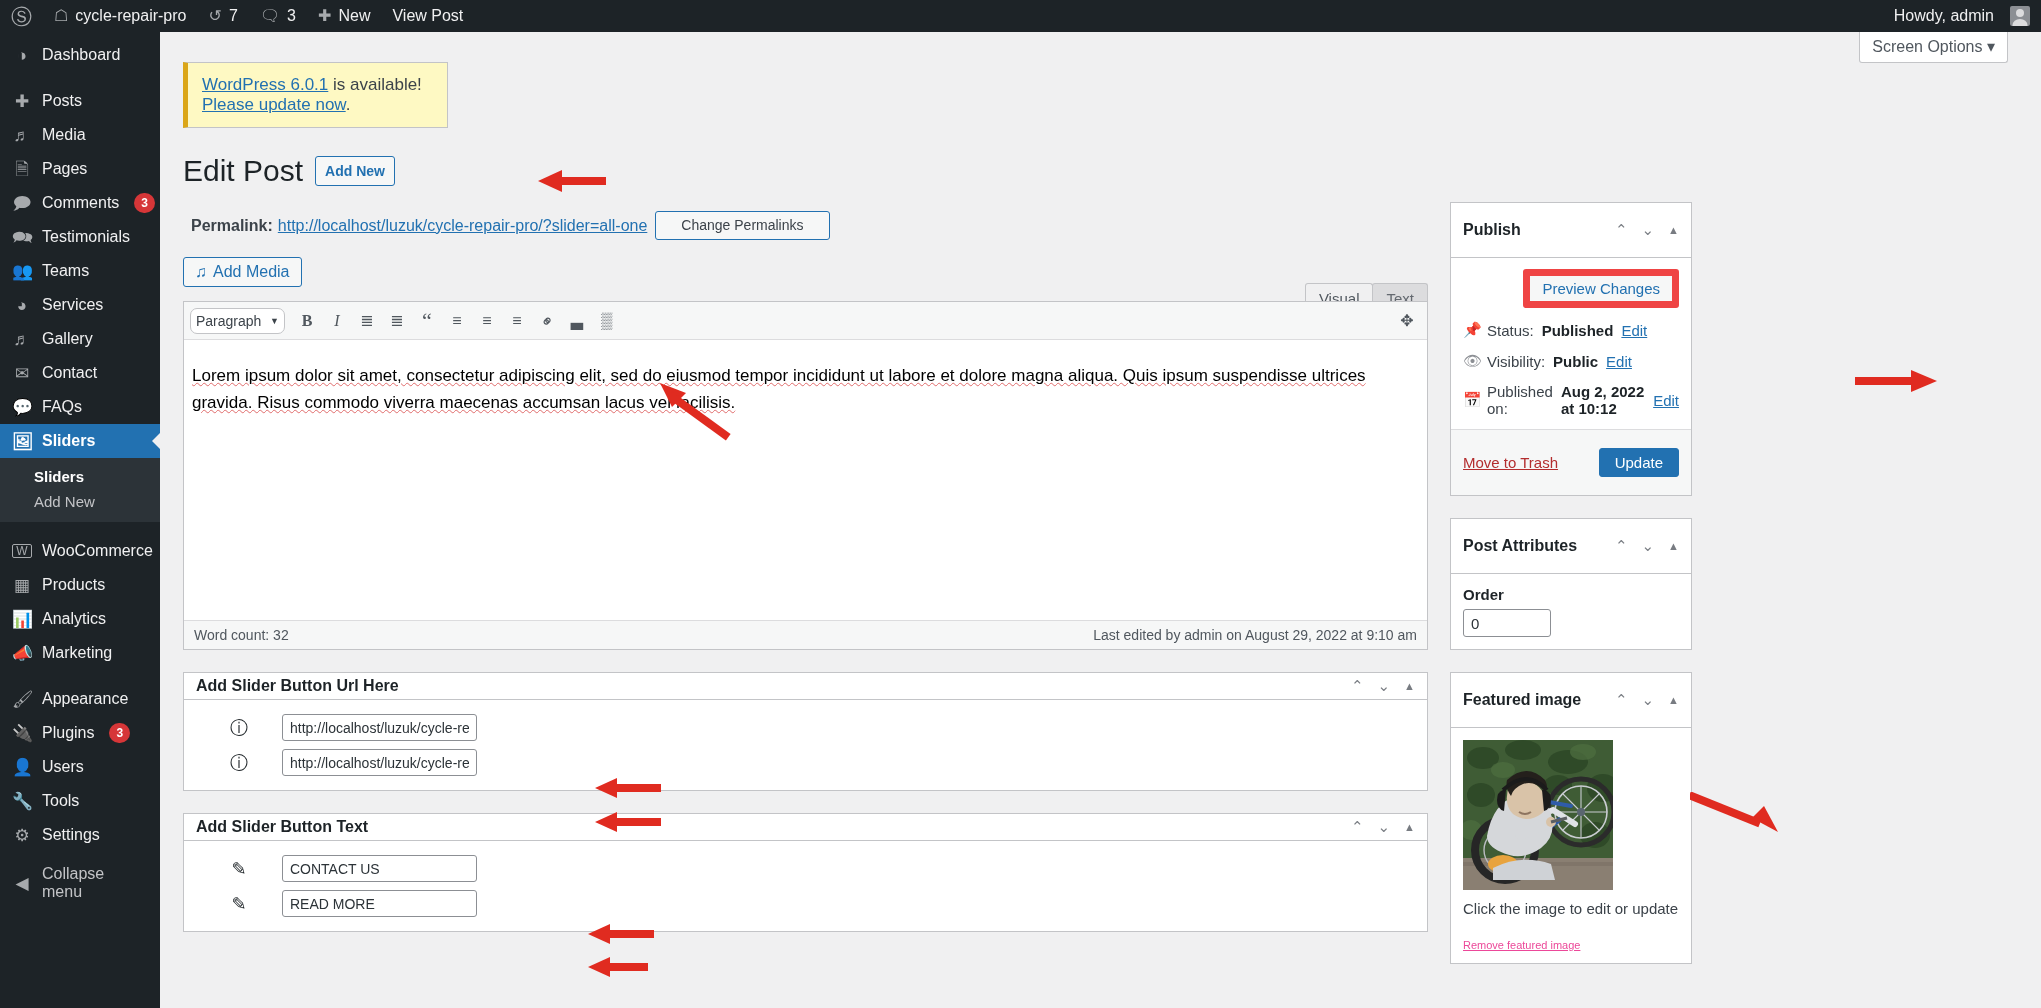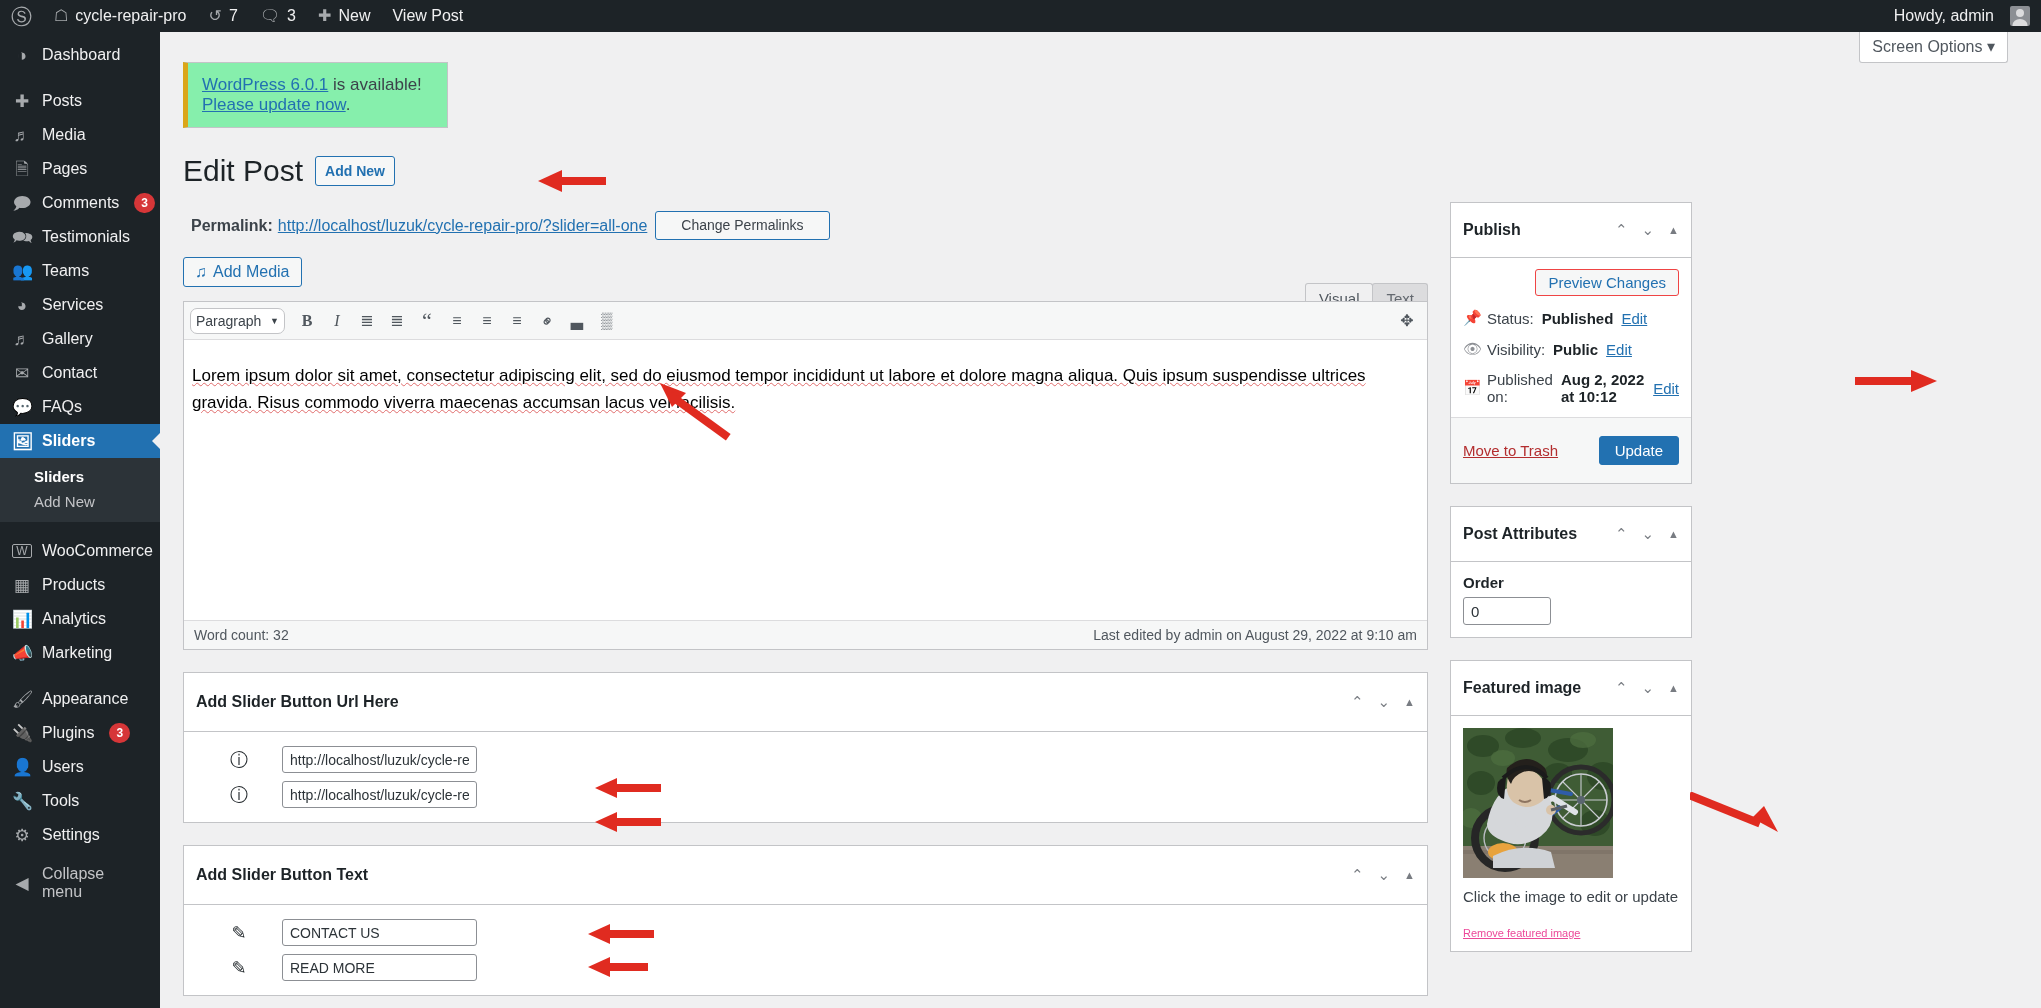--- a/index.html
+++ b/index.html
@@ -77,21 +77,21 @@
   }
   #screen-options{
     position:absolute; right:33px; top:0px;
     background:#fff; border:1px solid #c3c4c7; border-top:none;
     border-radius:0 0 3px 3px; padding:5px 12px 6px 12px;
     font-size:16px; color:#50575e;
   }
   .wrap{ padding:30px 33px 0 23px; }
 
   .notice{
-    background:#86efac; border:1px solid #c3c4c7; border-left:5px solid #dba617;
+    background:#fef9c3; border:1px solid #c3c4c7; border-left:5px solid #dba617;
     padding:12px 14px; font-size:17px; width:265px; margin-bottom:26px;
   }
   a{ color:#2271b1; text-decoration:underline; }
 
   h1.page-title{
     font-size:30px; font-weight:400; color:#1d2327;
     margin:0 0 14px 0; display:flex; align-items:center; gap:12px;
   }
   .btn-small{
     font-size:14px; font-weight:600; color:#2271b1;
@@ -163,21 +163,21 @@
     display:flex; justify-content:space-between; align-items:center;
     font-size:14px; color:#50575e; padding:6px 10px;
   }
 
   
   .postbox{
     background:#fff; border:1px solid #c3c4c7; margin-top:22px;
   }
   .postbox-header{
     display:flex; align-items:center; justify-content:space-between;
-    padding:20px 12px; border-bottom:1px solid #c3c4c7;
+    padding:4px 12px; border-bottom:1px solid #c3c4c7;
   }
   .postbox-header h2{ margin:0; font-size:16px; font-weight:700; color:#1d2327; }
   .handle-actions{ display:flex; align-items:center; gap:14px; color:#787c82; font-size:14px; }
   .order-arrow{ font-size:15px; color:#787c82; }
   .toggle-tri{ font-size:11px; color:#787c82; }
   .pb-inside{ padding:14px 12px; }
   .field-row{ display:flex; align-items:center; gap:0; margin-bottom:8px; }
   .f-ico{ width:86px; text-align:center; font-size:18px; color:#1d2327; flex:none; }
   .f-input{
     width:195px; height:27px; font-size:14px; color:#2c3338;
@@ -188,21 +188,21 @@
   
   .side-box{ background:#fff; border:1px solid #c3c4c7; margin-bottom:22px; }
   .side-header{
     display:flex; align-items:center; justify-content:space-between;
     padding:18px 12px; border-bottom:1px solid #c3c4c7;
   }
   .side-header h2{ margin:0; font-size:16px; font-weight:700; color:#1d2327; }
   .submitbox-major{ padding:11px 12px 12px 12px; }
   .btn-preview{
     display:block; margin-left:auto; font-size:15px; color:#2271b1;
-    background:#f6f7f7; border:1px solid #ef4444; border-radius:3px;
+    background:#f6f7f7; border:7px solid #ef4444; border-radius:3px;
     padding:4px 12px; width:max-content;
   }
   .misc-row{ display:flex; align-items:center; gap:8px; margin-top:13px; font-size:15px; color:#3c434a; }
   .misc-row .mi{ width:16px; text-align:center; color:#8c8f94; font-size:15px; flex:none;}
   .misc-row b{ font-weight:700; color:#1d2327; }
   .submitbox-minor{
     border-top:1px solid #dcdcde; background:#f6f7f7;
     display:flex; align-items:center; justify-content:space-between;
     padding:18px 12px;
   }

